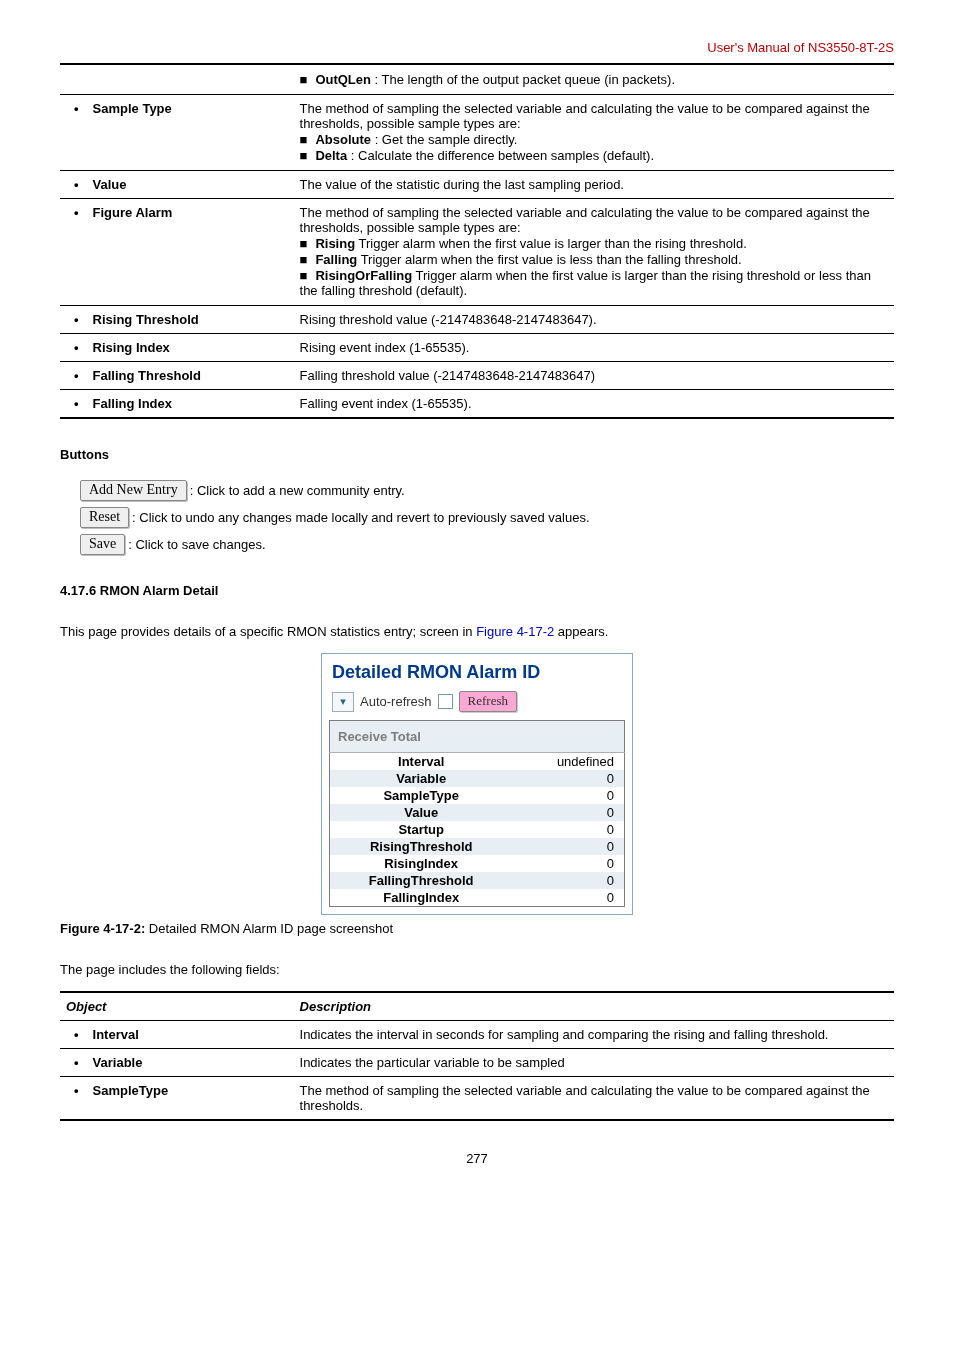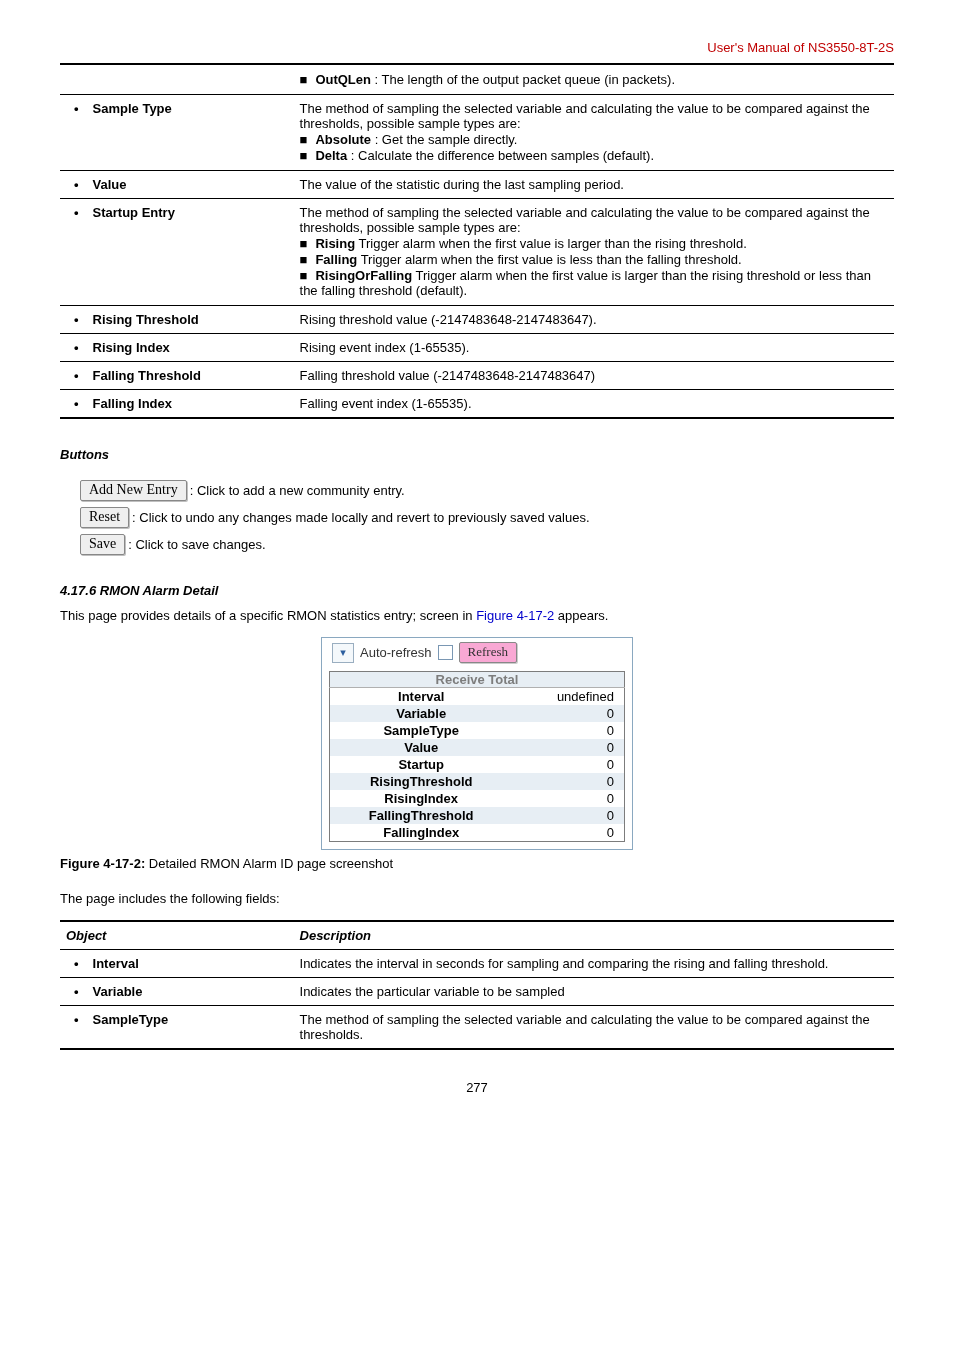--- a/index.html
+++ b/index.html
@@ -81,23 +81,22 @@
     padding: 1px 8px 2px 8px;
     border-radius: 2px;
     font-family: "Times New Roman", serif;
     font-size: 14px;
     box-shadow: 1px 1px 0 rgba(0,0,0,0.25);
     margin-right: 3px;
   }
   .section-heading {
     font-weight: bold;
     margin: 28px 0 10px 0;
-    font-style: italic;
-  }
-  .paragraph { margin: 4px 0 14px 0; }
+  }
+  .paragraph { margin: 26px 0 14px 0; }
   .figref { color: #0000cc; }
   .panel {
     border: 1px solid #8aa8c0;
     width: 310px;
     margin: 8px auto 6px auto;
     background: #fff;
   }
   .panel-title {
     color: #003a8b;
     font-weight: bold;
@@ -139,25 +138,24 @@
     box-shadow: 1px 1px 0 rgba(0,0,0,0.2);
   }
   .panel-table {
     width: calc(100% - 14px);
     margin: 0 7px 7px 7px;
     border-collapse: collapse;
     border: 1px solid #7c7c7c;
     font-size: 13px;
   }
   .panel-table .section-row td {
-    text-align: center;
     font-weight: bold;
     color: #7d7d7d;
     background: #e7eef4;
-    padding: 0;
+    padding: 8px;
     border-bottom: 1px solid #b0b0b0;
   }
   .panel-table td {
     padding: 1px 8px;
   }
   .panel-table td.label {
     font-weight: bold;
     text-align: center;
     width: 62%;
   }
@@ -217,21 +215,21 @@
           </div>
         </td>
         <td>
           <div>The value of the statistic during the last sampling period.</div>
         </td>
       </tr>
       <tr>
         <td class="col1">
           <div class="bullet-label">
             <span class="dot">•</span>
-            <span>Startup Entry</span>
+            <span>Figure Alarm</span>
           </div>
         </td>
         <td>
           <div>The method of sampling the selected variable and calculating the value to be compared against the thresholds, possible sample types are:</div>
           <ul class="inner-list">
             <li><span class="sq">■</span><span class="bold">Rising</span> <span>Trigger alarm when the first value is larger than the rising threshold.</span></li>
             <li><span class="sq">■</span><span class="bold">Falling</span> <span>Trigger alarm when the first value is less than the falling threshold.</span></li>
             <li><span class="sq">■</span><span class="bold">RisingOrFalling</span> <span>Trigger alarm when the first value is larger than the rising threshold or less than the falling threshold (default).</span></li>
           </ul>
         </td>
@@ -299,20 +297,21 @@
     </div>
   </div>
 
 <div class="section-heading">4.17.6 RMON Alarm Detail</div>
 
 <div class="paragraph">
   <span>This page provides details of a specific RMON statistics entry; screen in </span><span class="figref">Figure 4-17-2</span><span> appears.</span>
 </div>
 
 <div class="panel">
+  <div class="panel-title">Detailed RMON Alarm  ID</div>
   <div class="panel-controls">
     <span class="select-box">
       <span>▾</span>
     </span>
     <span>Auto-refresh</span>
     <span class="checkbox"></span>
     <span class="panel-btn">Refresh</span>
   </div>
   <table class="panel-table">
     <tbody>

